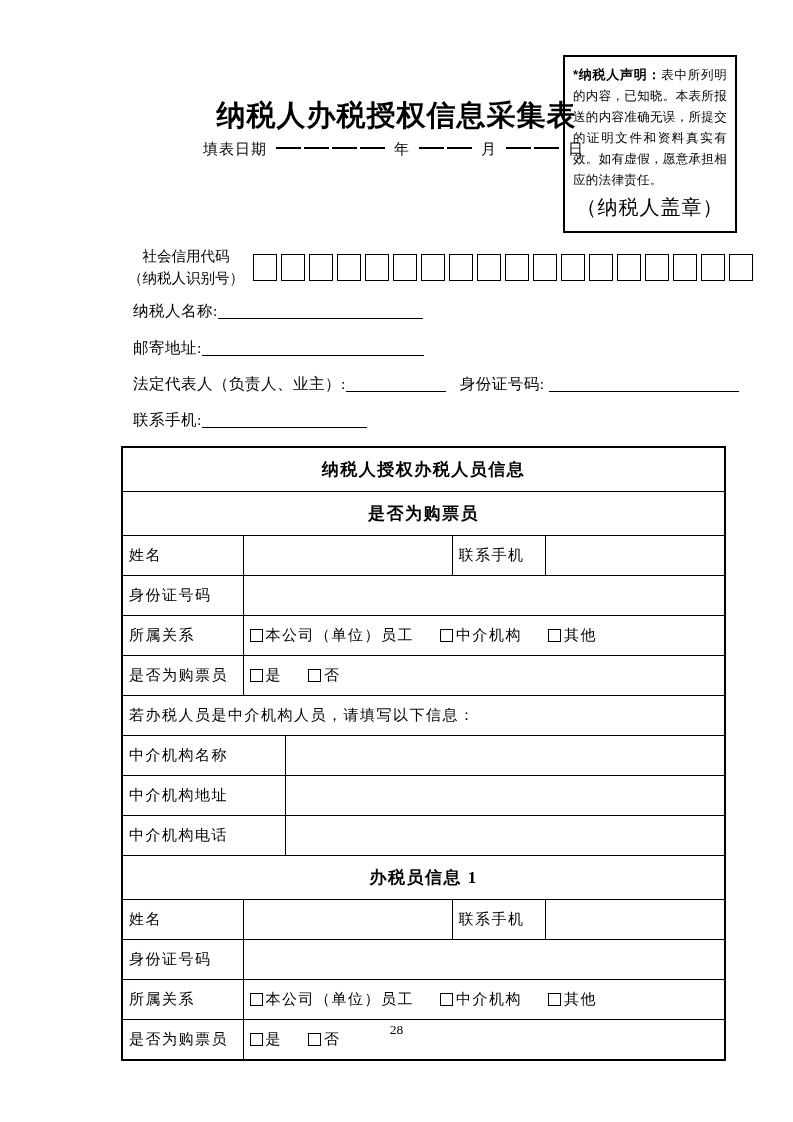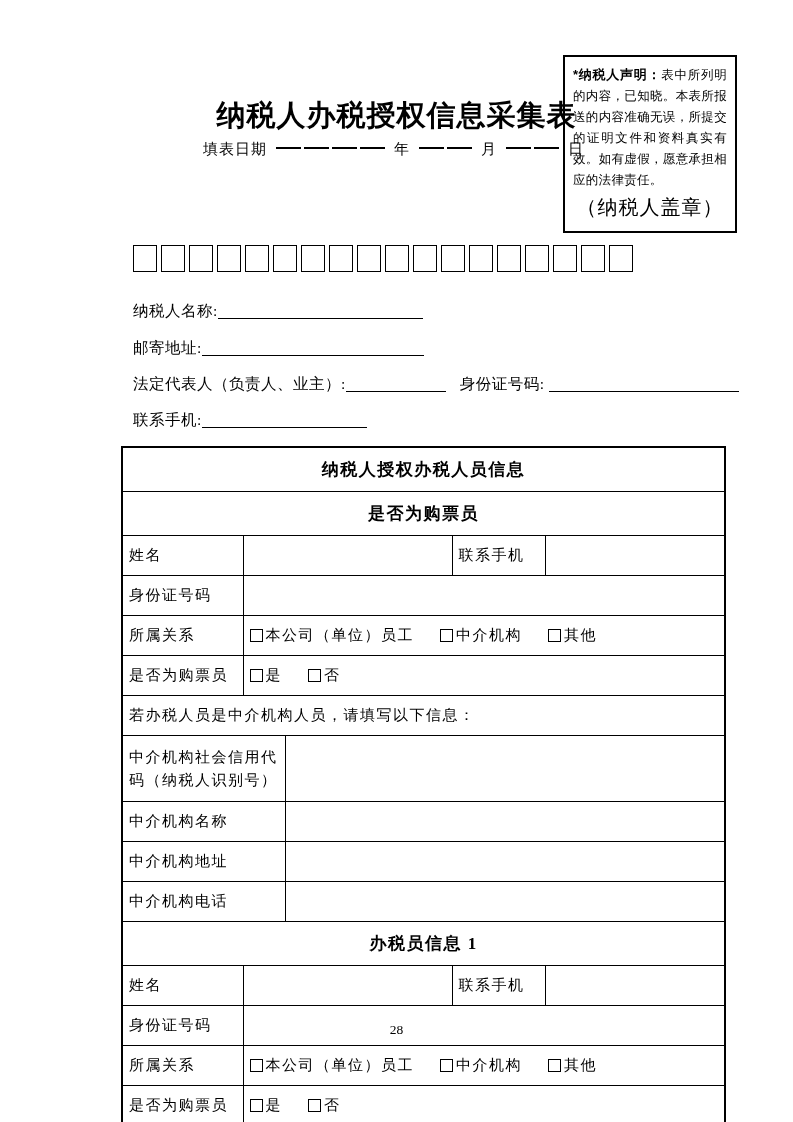--- a/index.html
+++ b/index.html
@@ -82,20 +82,24 @@
   <div class="date-line">
     <span>填表日期</span><span class="blank-group"><span class="dash-seg"></span><span class="dash-seg"></span><span class="dash-seg"></span><span class="dash-seg"></span></span><span>年</span><span class="blank-group"><span class="dash-seg"></span><span class="dash-seg"></span></span><span>月</span><span class="blank-group"><span class="dash-seg"></span><span class="dash-seg"></span></span><span>日</span>
   </div>
 
   <aside class="declaration">
     <p class="decl-text"><strong class="decl-lead">*纳税人声明：</strong><span>表中所列明的内容，已知晓。本表所报送的内容准确无误，所提交的证明文件和资料真实有效。如有虚假，愿意承担相应的法律责任。</span></p>
     <div class="decl-seal">（纳税人盖章）</div>
   </aside>
 
   <div class="credit-code-row">
+    <div class="cc-label">
+      <div>社会信用代码</div>
+      <div>（纳税人识别号）</div>
+    </div>
     <div class="cc-boxes">
         <span class="code-box"></span>
         <span class="code-box"></span>
         <span class="code-box"></span>
         <span class="code-box"></span>
         <span class="code-box"></span>
         <span class="code-box"></span>
         <span class="code-box"></span>
         <span class="code-box"></span>
         <span class="code-box"></span>
@@ -162,24 +166,20 @@
       <tr class="h30">
         <td class="lab">是否为购票员</td>
         <td colspan="4">
           <span class="opt"><span class="cb"></span><span>是</span></span><span class="opt"><span class="cb"></span><span>否</span></span>
         </td>
       </tr>
 
       <tr class="h40">
         <td colspan="5" class="note">若办税人员是中介机构人员，请填写以下信息：</td>
       </tr>
-      <tr class="h50">
-        <td colspan="2" class="lab wrap">中介机构社会信用代码（纳税人识别号）</td>
-        <td colspan="3"></td>
-      </tr>
       <tr class="h31">
         <td colspan="2" class="lab">中介机构名称</td>
         <td colspan="3"></td>
       </tr>
       <tr class="h31">
         <td colspan="2" class="lab">中介机构地址</td>
         <td colspan="3"></td>
       </tr>
       <tr class="h31">
         <td colspan="2" class="lab">中介机构电话</td>

